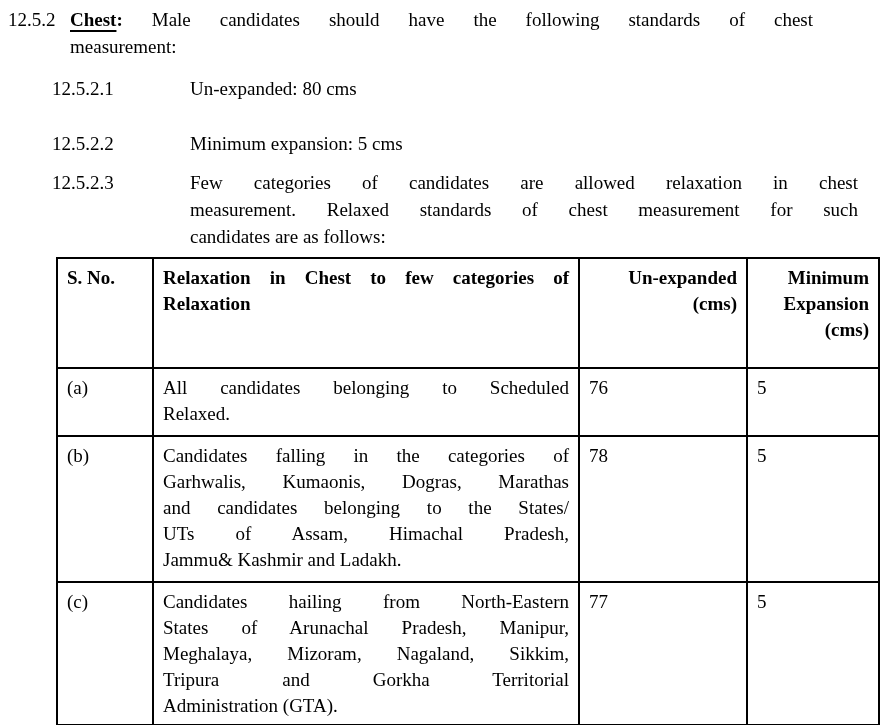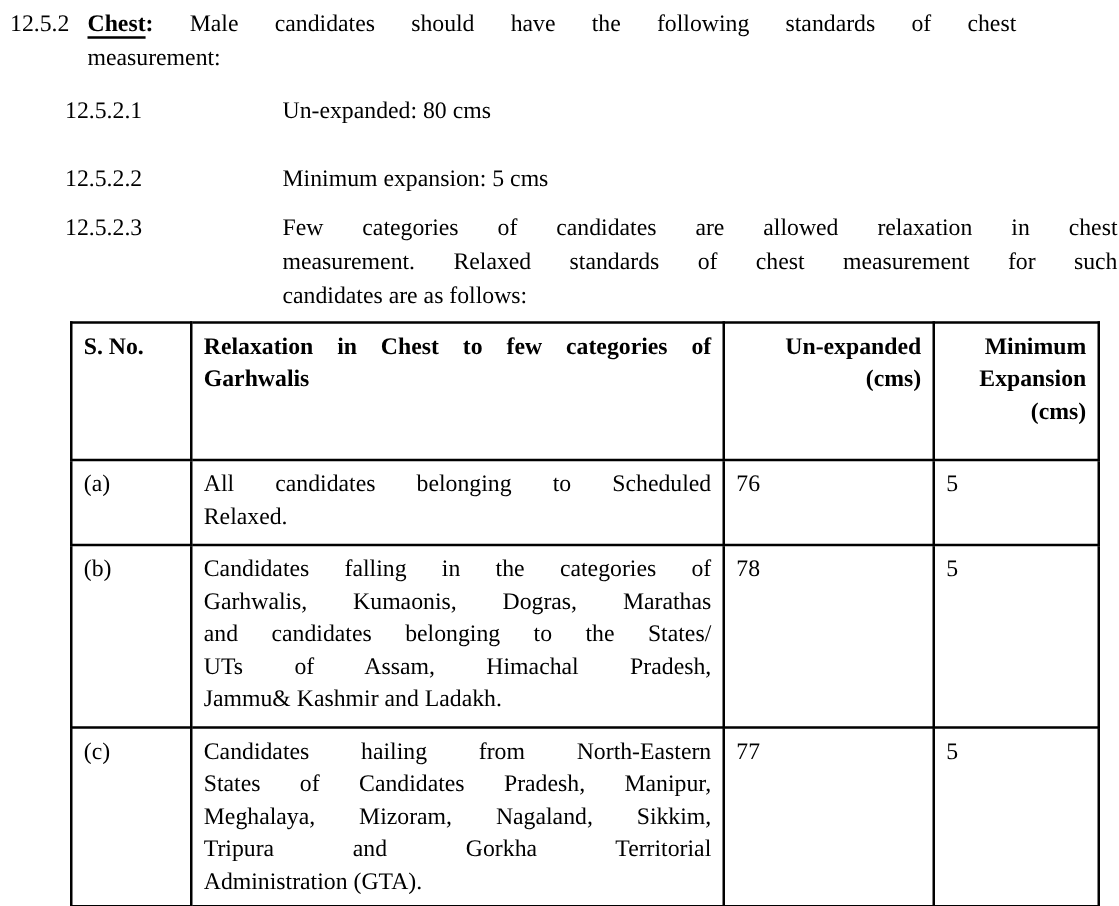--- a/index.html
+++ b/index.html
@@ -13,21 +13,21 @@
     position: relative;
     overflow: hidden;
   }
   .doc { position: absolute; inset: 0; }
 
   
   .sec-row { position: relative; margin-top: 6px; }
   .sec-num { position: absolute; left: 8px; top: 0; white-space: nowrap; font-family: Liberation Serif, serif; }
   .sec-body { margin-left: 70px; width: 743px; }
 
-  .clause { position: relative; padding-left: 36px; }
+  .clause { position: relative; }
   .clause-num { position: absolute; left: 52px; top: 0; white-space: nowrap; }
   .clause-body { margin-left: 190px; width: 668px; }
   .c1 { margin-top: 15px; }
   .c2 { margin-top: 28px; }
   .c3 { margin-top: 12px; }
 
   
   .jblock .tl { text-align: justify; text-align-last: justify; }
   .jblock .tl.last { text-align: justify; text-align-last: left; }
   .cblock .tl { text-align: right; }
@@ -91,21 +91,21 @@
       <col style="width:96px">
         <col style="width:426px">
         <col style="width:168px">
         <col style="width:132px">
     </colgroup>
     <tbody>
       <tr style="height:110px">
         <td class="center bold">S. No.</td>
         <td class="bold jblock">
             <div class="tl">Relaxation in Chest to few categories of</div>
-            <div class="tl last">Garhwalis</div>
+            <div class="tl last">Relaxation</div>
           </td>
         <td class="bold cblock">
             <div class="tl">Un-expanded</div>
             <div class="tl last">(cms)</div>
           </td>
         <td class="bold cblock">
             <div class="tl">Minimum</div>
             <div class="tl">Expansion</div>
             <div class="tl last">(cms)</div>
           </td>
@@ -128,21 +128,21 @@
             <div class="tl">UTs of Assam, Himachal Pradesh,</div>
             <div class="tl last">Jammu&amp; Kashmir and Ladakh.</div>
           </td>
         <td class="center">78</td>
         <td class="center">5</td>
       </tr>
       <tr style="height:143px">
         <td class="center">(c)</td>
         <td class="jblock">
             <div class="tl">Candidates hailing from North-Eastern</div>
-            <div class="tl">States of Candidates Pradesh, Manipur,</div>
+            <div class="tl">States of Arunachal Pradesh, Manipur,</div>
             <div class="tl">Meghalaya, Mizoram, Nagaland, Sikkim,</div>
             <div class="tl">Tripura and Gorkha Territorial</div>
             <div class="tl last">Administration (GTA).</div>
           </td>
         <td class="center">77</td>
         <td class="center">5</td>
       </tr>
     </tbody>
   </table>
 

